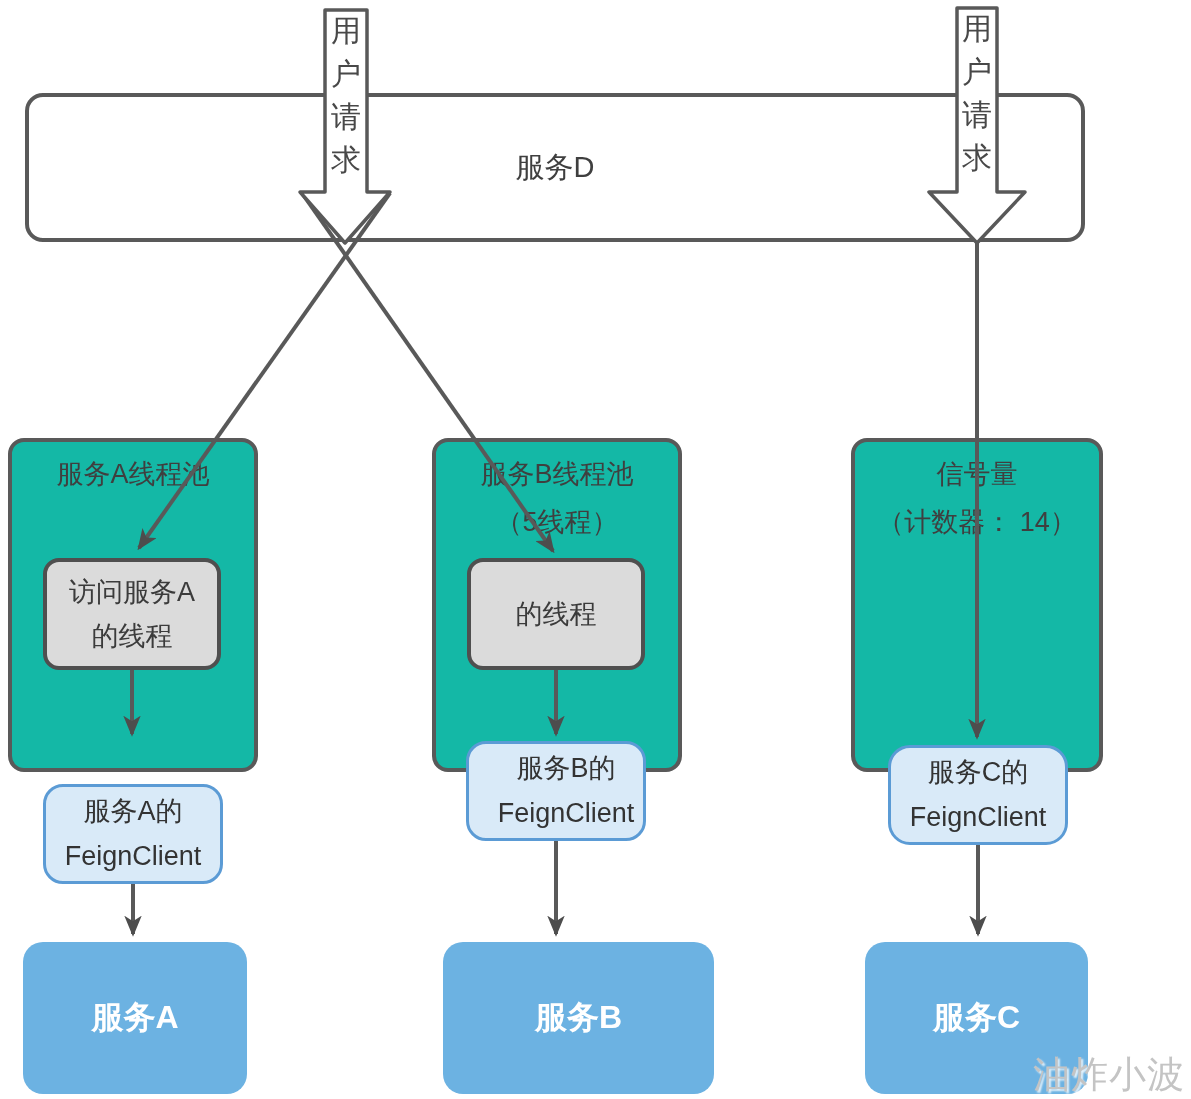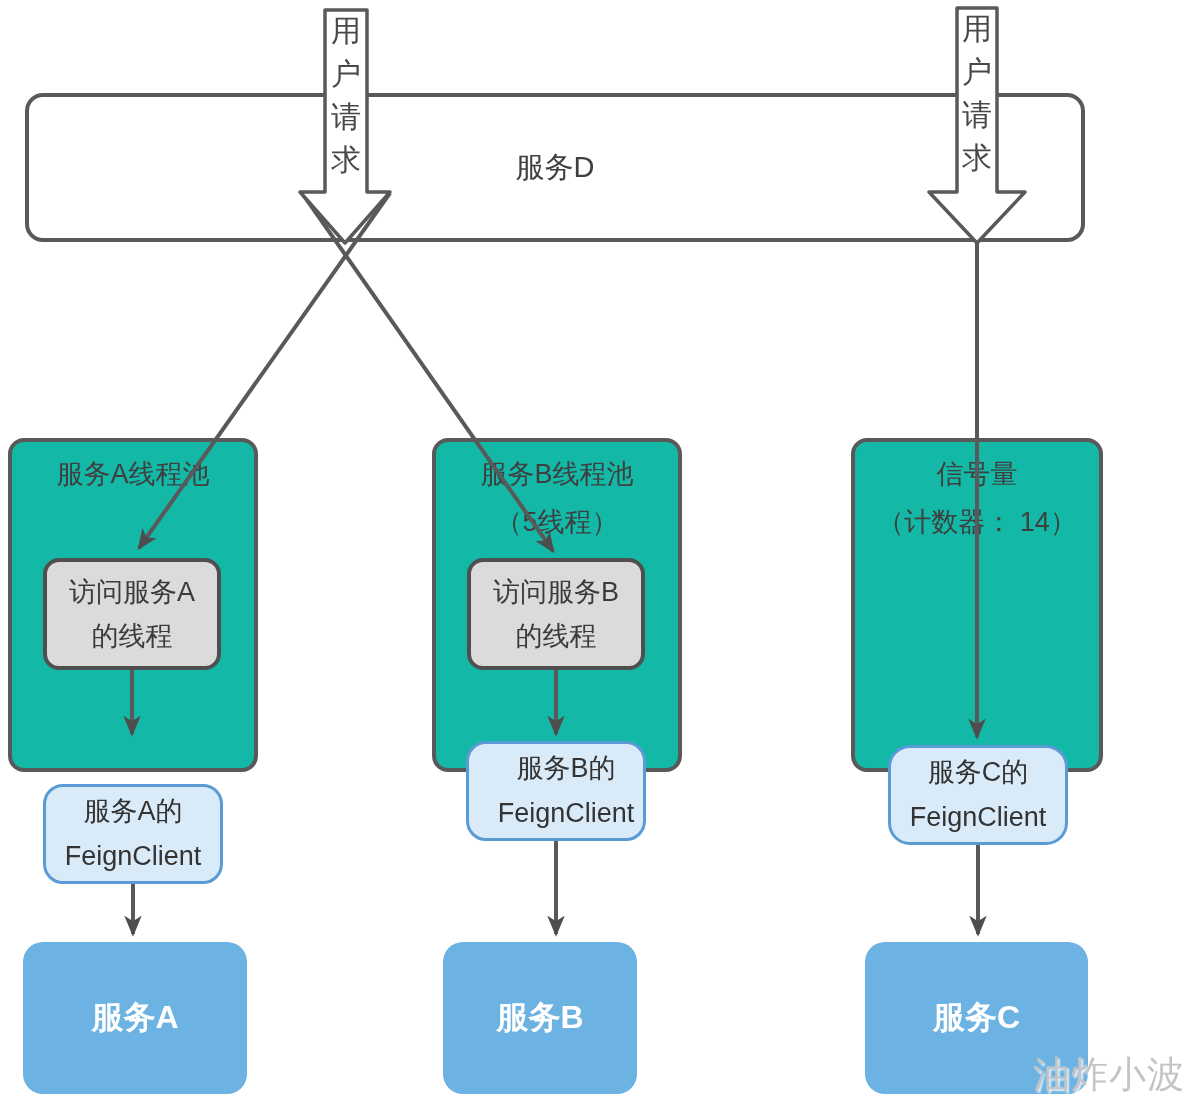--- a/index.html
+++ b/index.html
@@ -69,21 +69,21 @@
   .feign-c{left:888px;top:745px;border-radius:22px;}
 
   
   .svc-box{
     top:942px;height:152px;
     background:#6cb2e2;border-radius:20px;
     z-index:3;display:flex;align-items:center;justify-content:center;
     font-size:32px;font-weight:bold;color:#ffffff;
   }
   .svc-a{left:23px;width:224px;}
-  .svc-b{left:443px;width:194px;}
+  .svc-b{left:443px;width:271px;}
   .svc-c{left:865px;width:223px;}
 
   
   .watermark{
     right:6px;top:1050px;z-index:4;
     font-size:37px;color:#c4c4c4;
     text-shadow:2px 2px 2px rgba(255,255,255,0.85);
     letter-spacing:1px;
   }
 </style>
@@ -148,21 +148,20 @@
     <span>户</span>
     <span>请</span>
     <span>求</span>
   </div>
 
   <div class="abs thread-box thread-a">
     <div>访问服务A</div>
     <div>的线程</div>
   </div>
   <div class="abs thread-box thread-b">
-    <div>访问服务B</div>
     <div>的线程</div>
   </div>
 
   <div class="abs feign-box feign-a">
     <div>服务A的</div>
     <div>FeignClient</div>
   </div>
   <div class="abs feign-box feign-b">
     <div>服务B的</div>
     <div>FeignClient</div>

